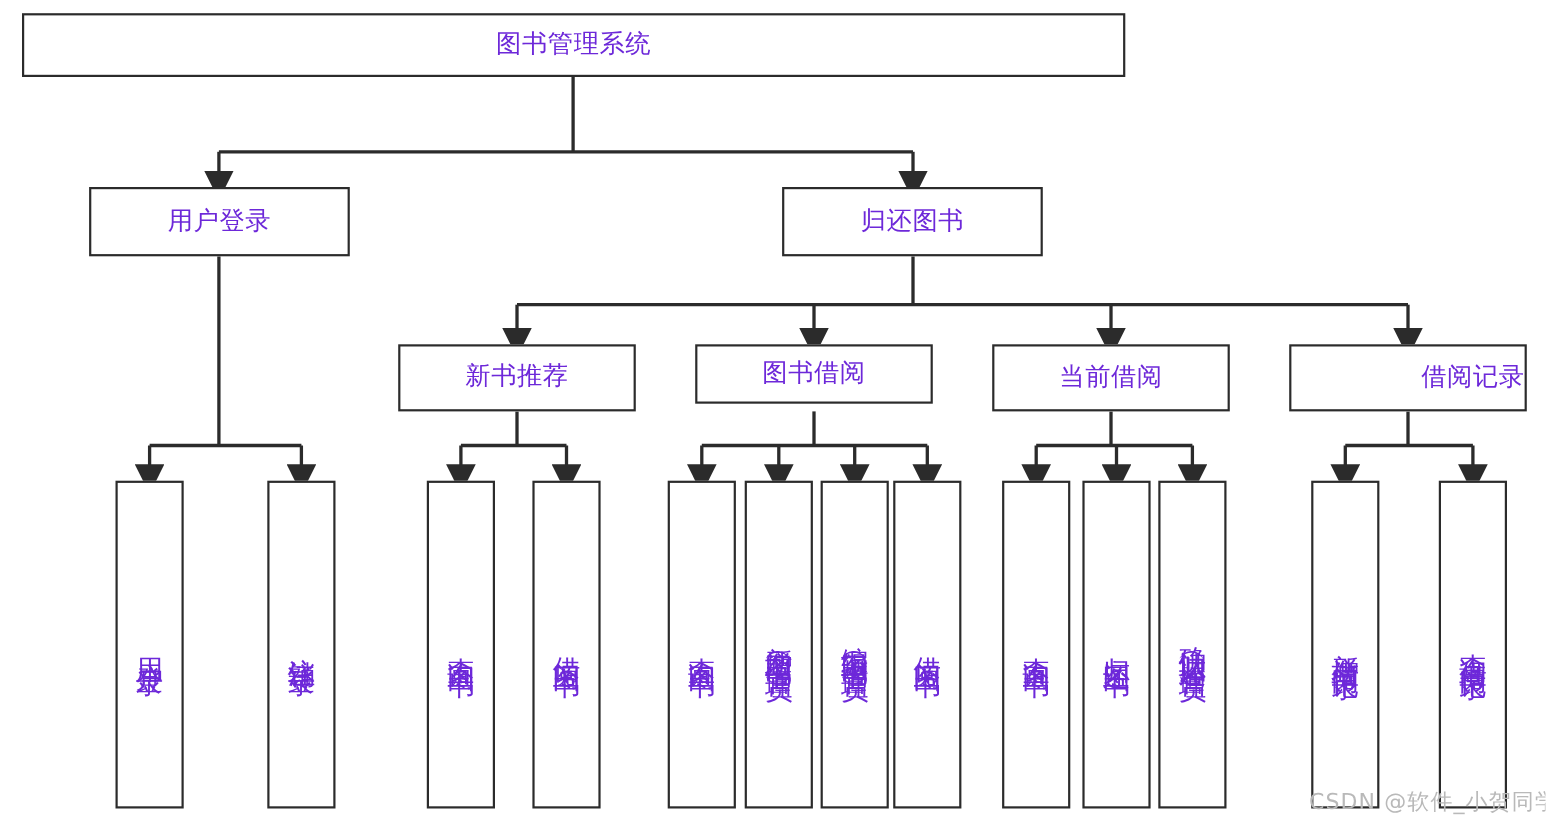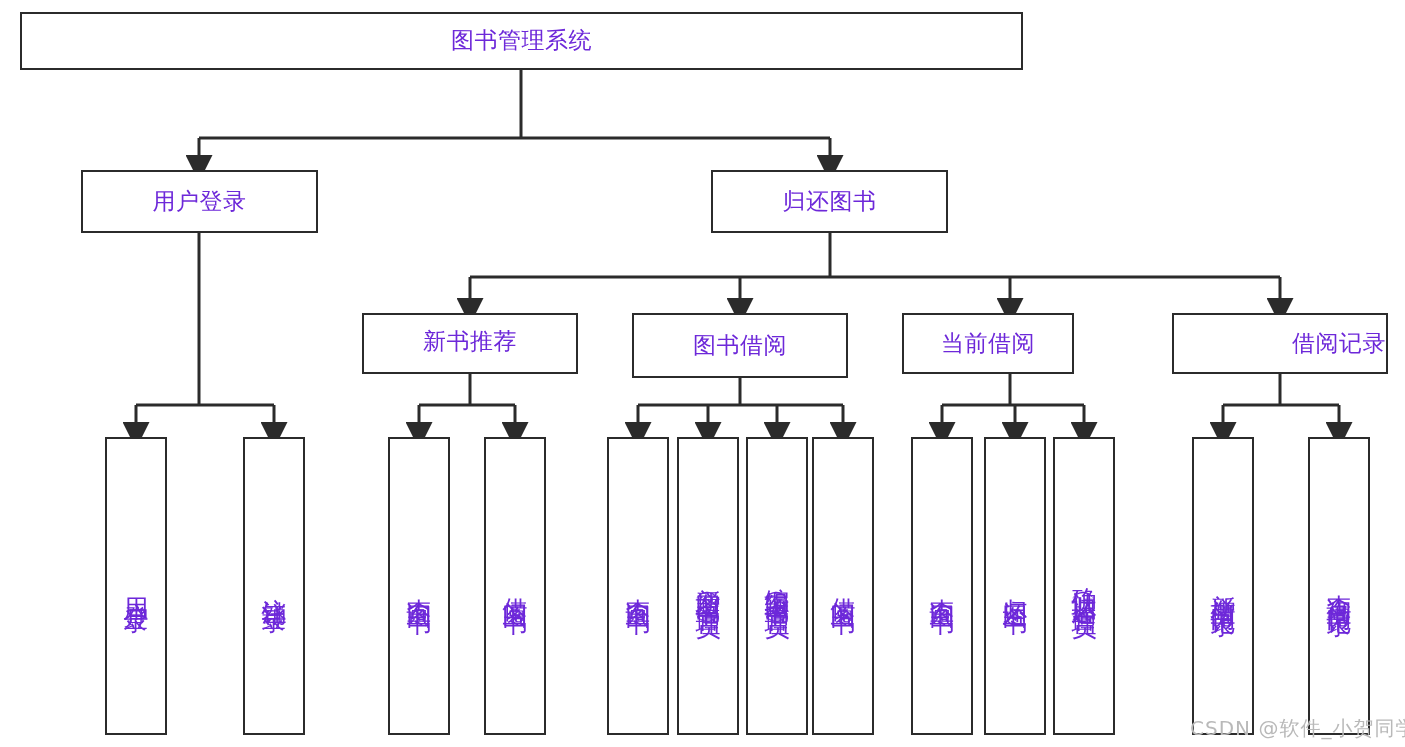--- a/index.html
+++ b/index.html
@@ -133,24 +133,24 @@
   <div class="node horizontal" style="left:81px; top:170px; width:237px; height:63px;">
     <span class="label">用户登录</span>
   </div>
   <div class="node horizontal" style="left:711px; top:170px; width:237px; height:63px;">
     <span class="label">归还图书</span>
   </div>
 
   <div class="node horizontal" style="left:362px; top:313px; width:216px; height:61px;font-family:Liberation Mono, monospace;">
     <span class="label">新书推荐</span>
   </div>
-  <div class="node horizontal" style="left:632px; top:313px; width:216px; height:65px;">
+  <div class="node horizontal" style="left:632px; top:313px; width:216px; height:54px;">
     <span class="label">图书借阅</span>
   </div>
-  <div class="node horizontal" style="left:902px; top:313px; width:172px; height:61px;">
+  <div class="node horizontal" style="left:902px; top:313px; width:216px; height:61px;">
     <span class="label">当前借阅</span>
   </div>
   <div class="node horizontal" style="left:1172px; top:313px; width:216px; height:61px;justify-content:flex-end;">
     <span class="label">借阅记录</span>
   </div>
 
   <div class="node vertical" style="left:105px; top:437px; width:62px; height:298px;">
     <span class="label">用户登录</span>
   </div>
   <div class="node vertical" style="left:243px; top:437px; width:62px; height:298px;">

